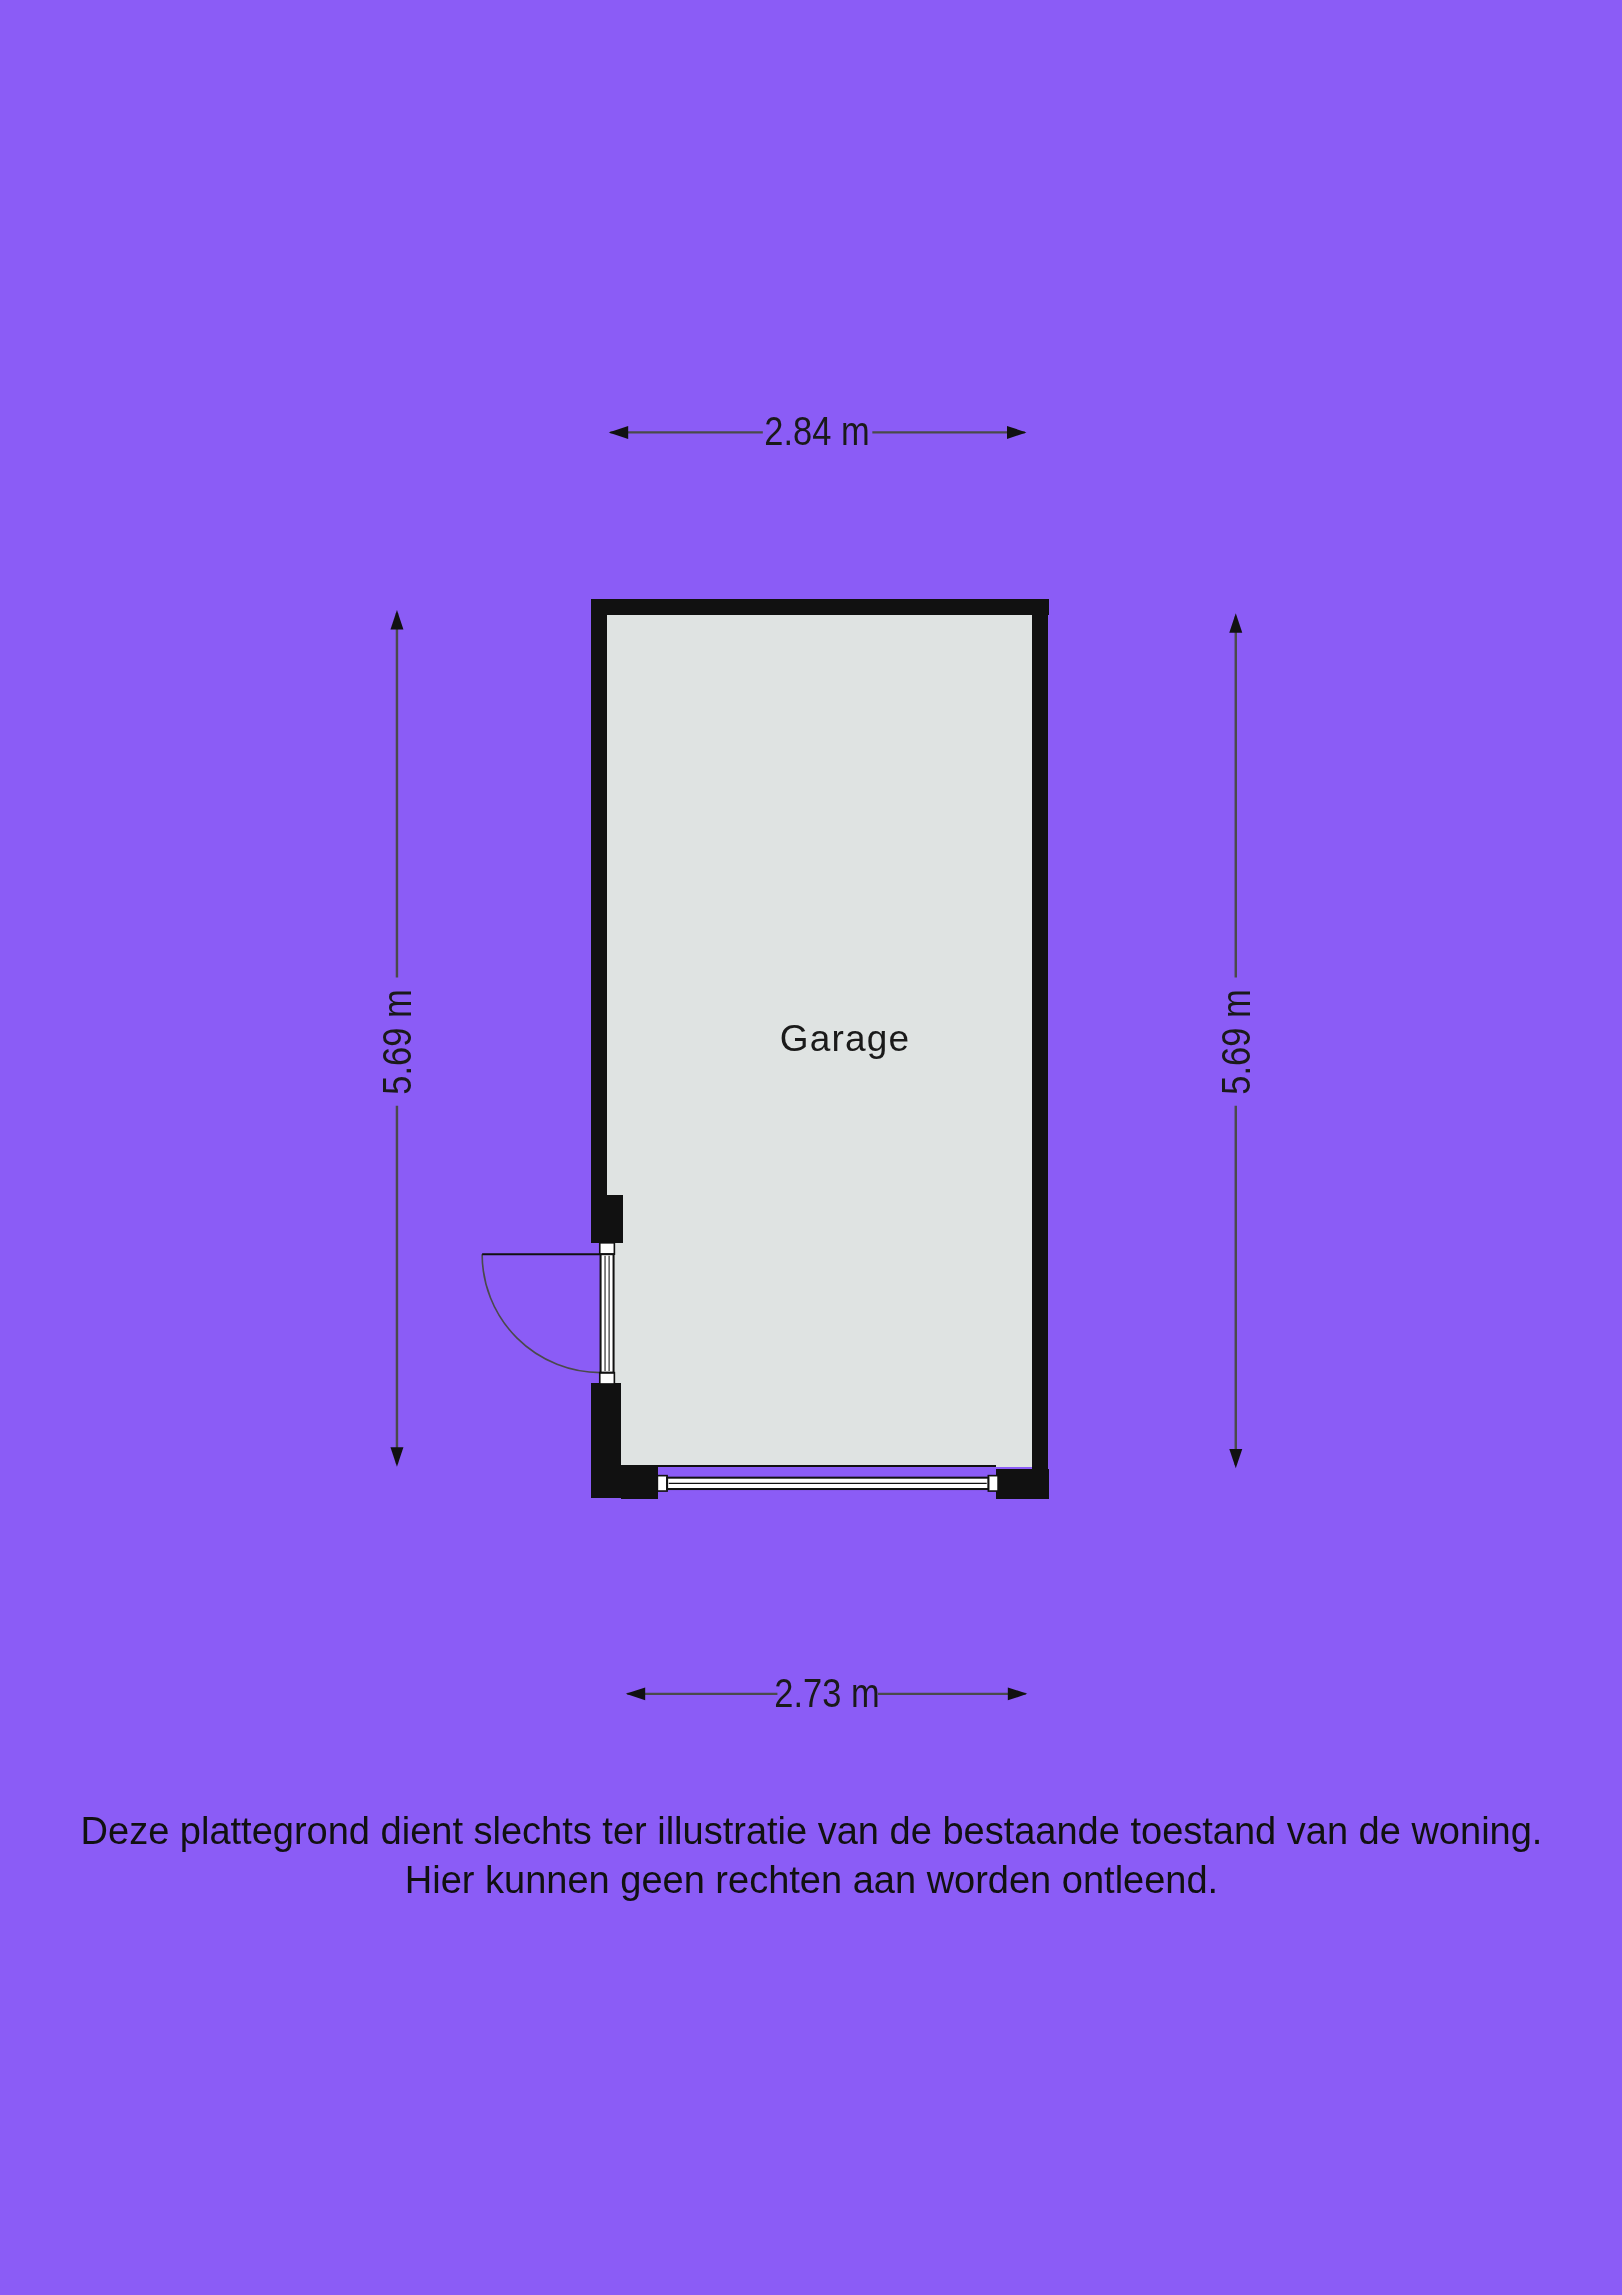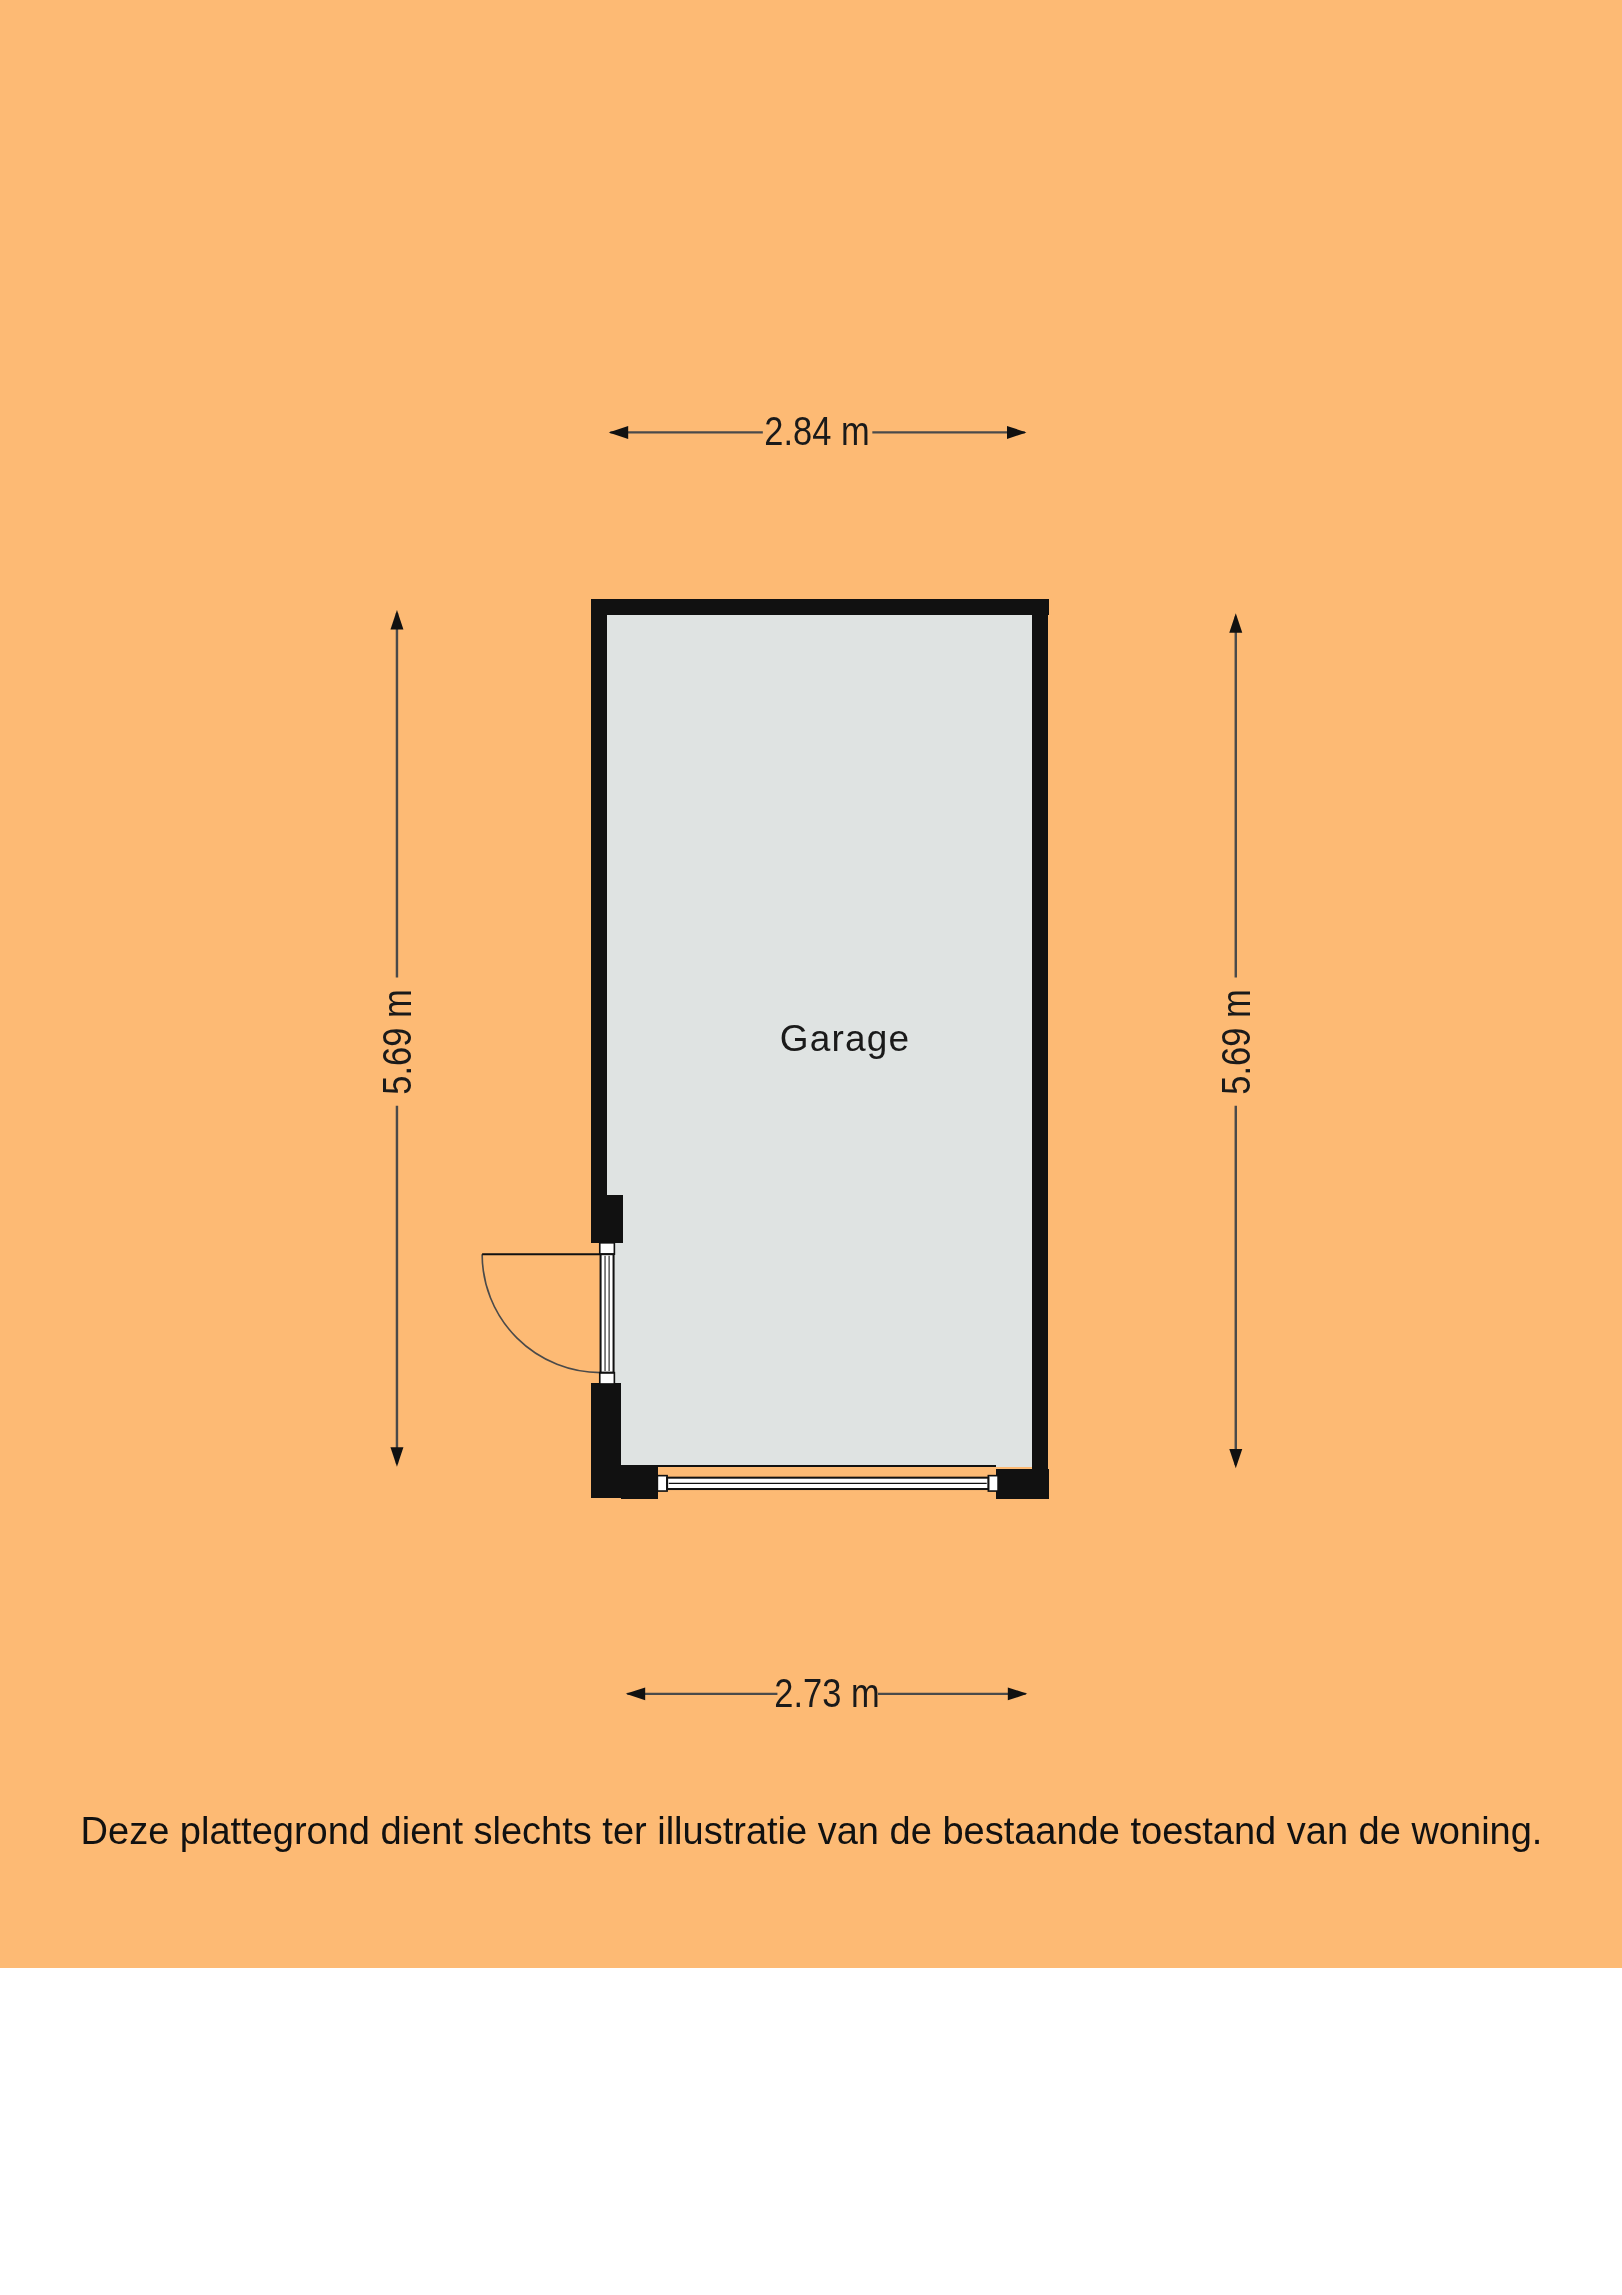--- a/index.html
+++ b/index.html
@@ -1,19 +1,19 @@
 <!DOCTYPE html>
 <html style="font-size:13px"><head>
 <meta charset="utf-8">
 <style>
   html,body{margin:0;padding:0;background:#ffffff;}
   .page{
     position:relative;
-    width:1623px;height:1968px;
-    background:#fdba74;
+    width:1623px;height:2295px;
+    background:#8b5cf6;
     font-family:"Liberation Sans", sans-serif;
     color:#1a1a1a;
     overflow:hidden;
   }
   
   .wall{position:absolute;background:#111111;}
   
   .floor{position:absolute;left:607px;top:615px;width:425px;height:852px;background:#dfe3e2;}
   .sill{position:absolute;left:621px;top:1465px;width:375px;height:2.4px;background:#111111;}
   
@@ -116,16 +116,17 @@
 
   <div class="dim-label" style="left:817px;top:431px;">2.84 m</div>
   <div class="dim-label" style="left:827px;top:1693px;">2.73 m</div>
   <div class="dim-label vert" style="left:397px;top:1042px;">5.69 m</div>
   <div class="dim-label vert" style="left:1236px;top:1042px;">5.69 m</div>
 
   <div class="room-label">Garage</div>
 
   <div class="disclaimer">
     <div>Deze plattegrond dient slechts ter illustratie van de bestaande toestand van de woning.</div>
+    <div>Hier kunnen geen rechten aan worden ontleend.</div>
   </div>
 
 </div>
 
 
 </body></html>

